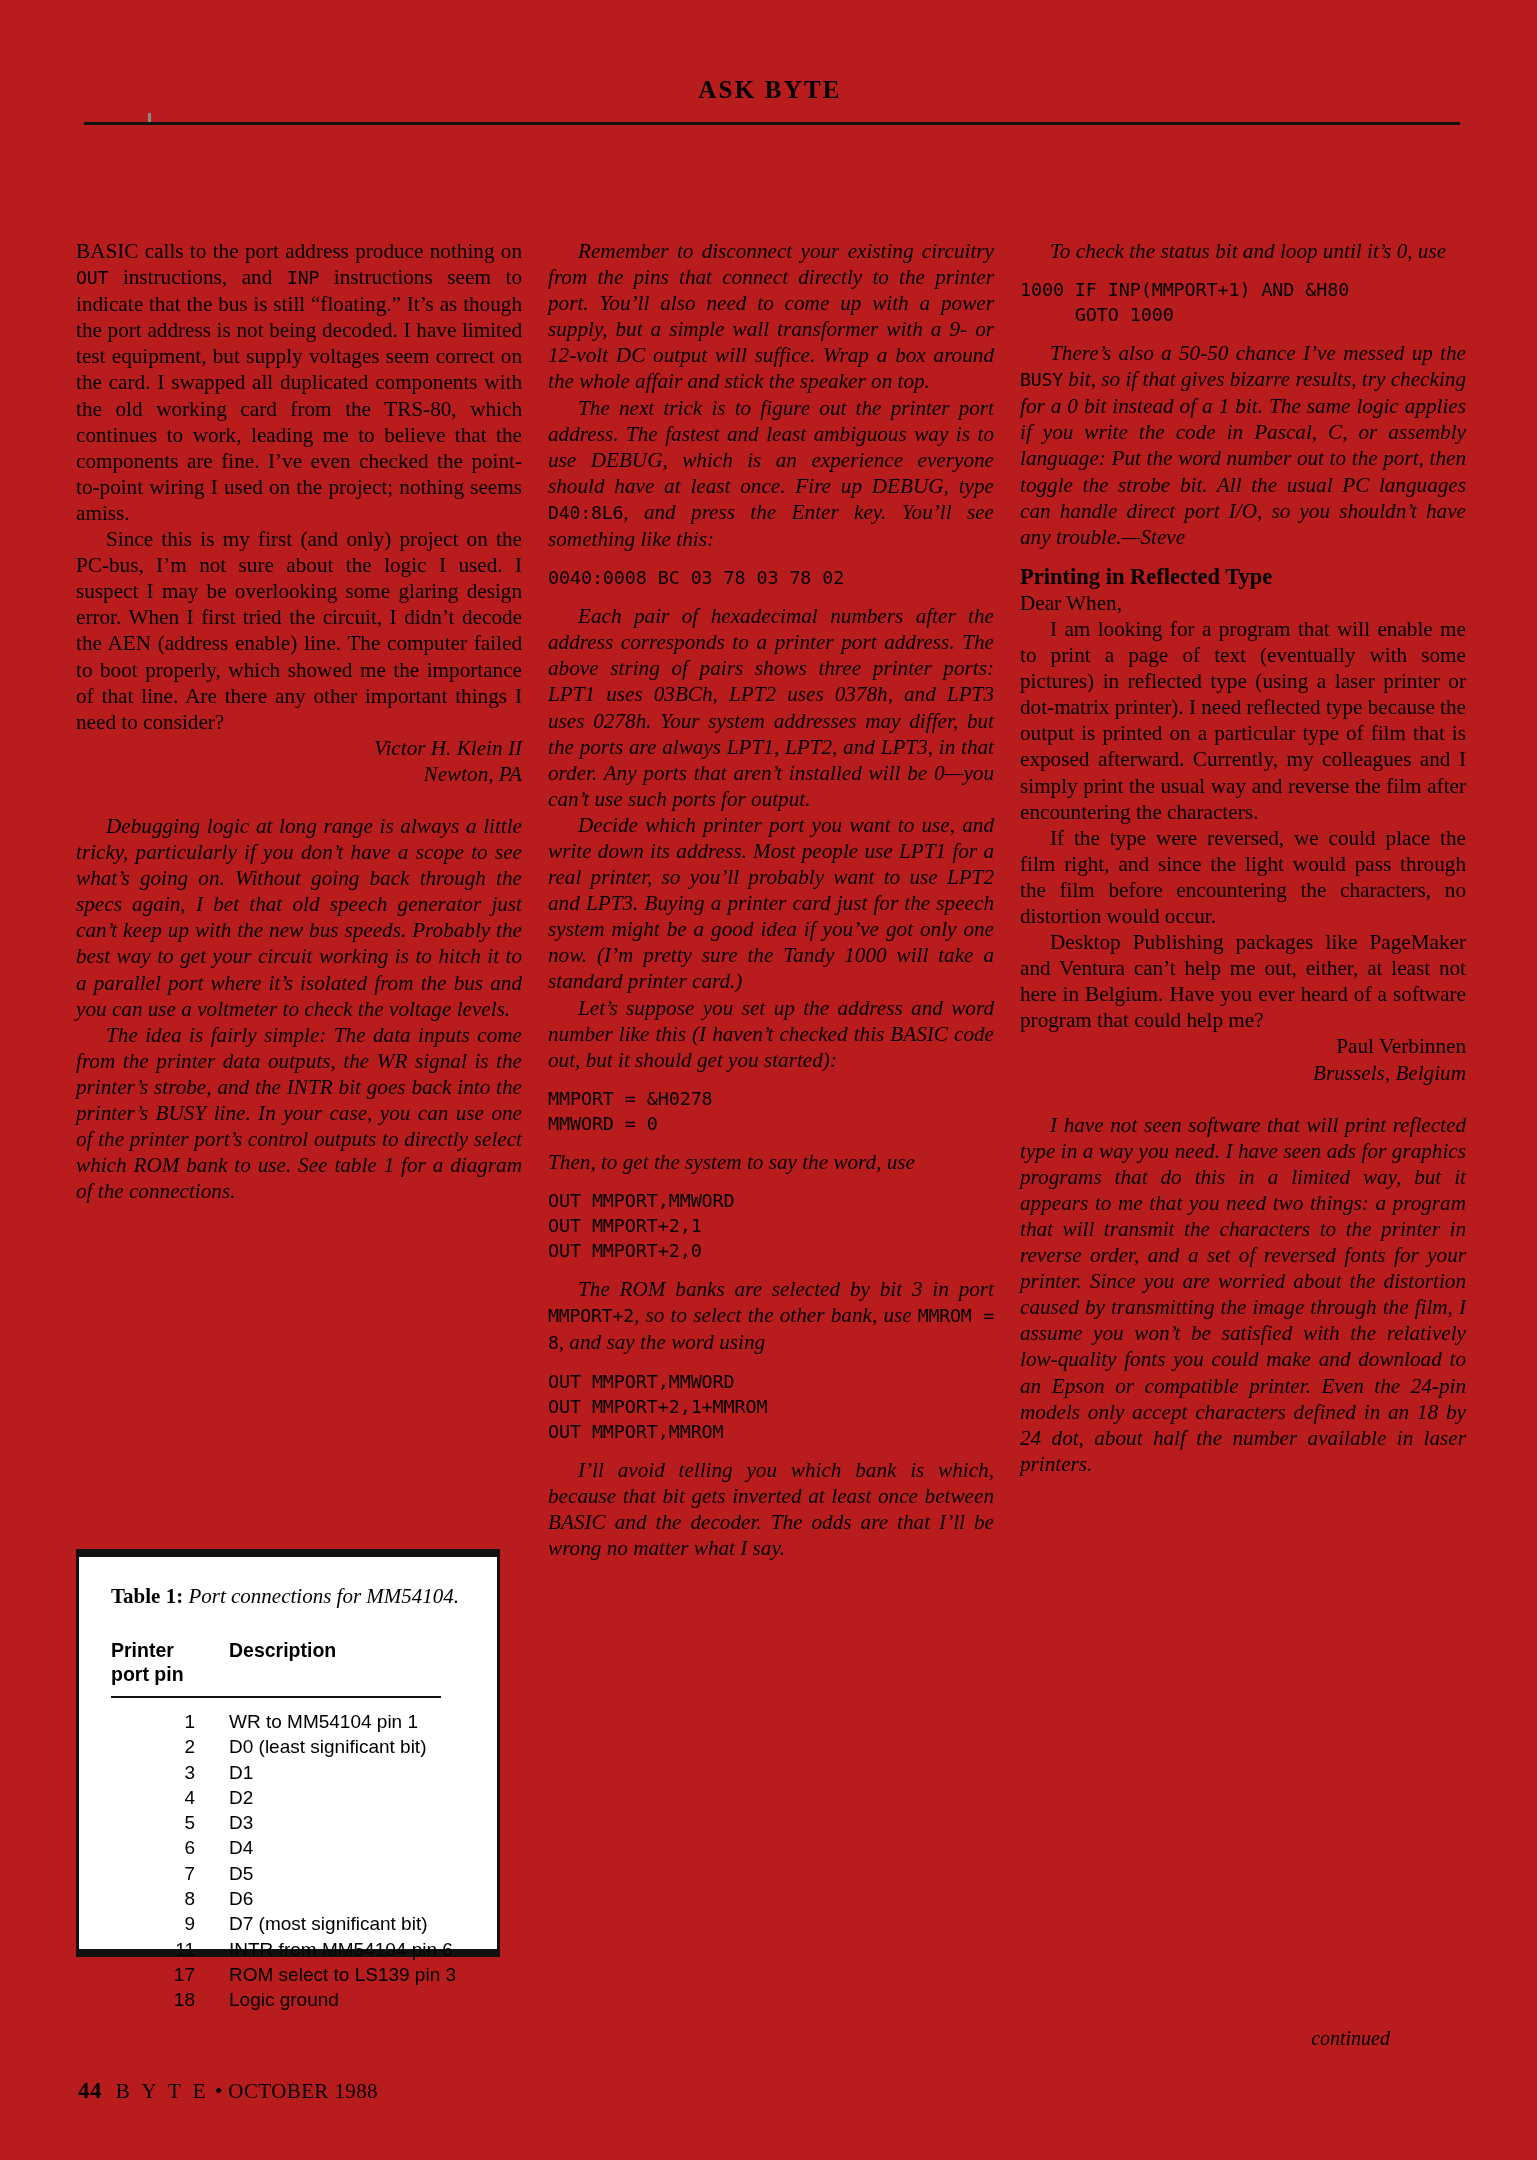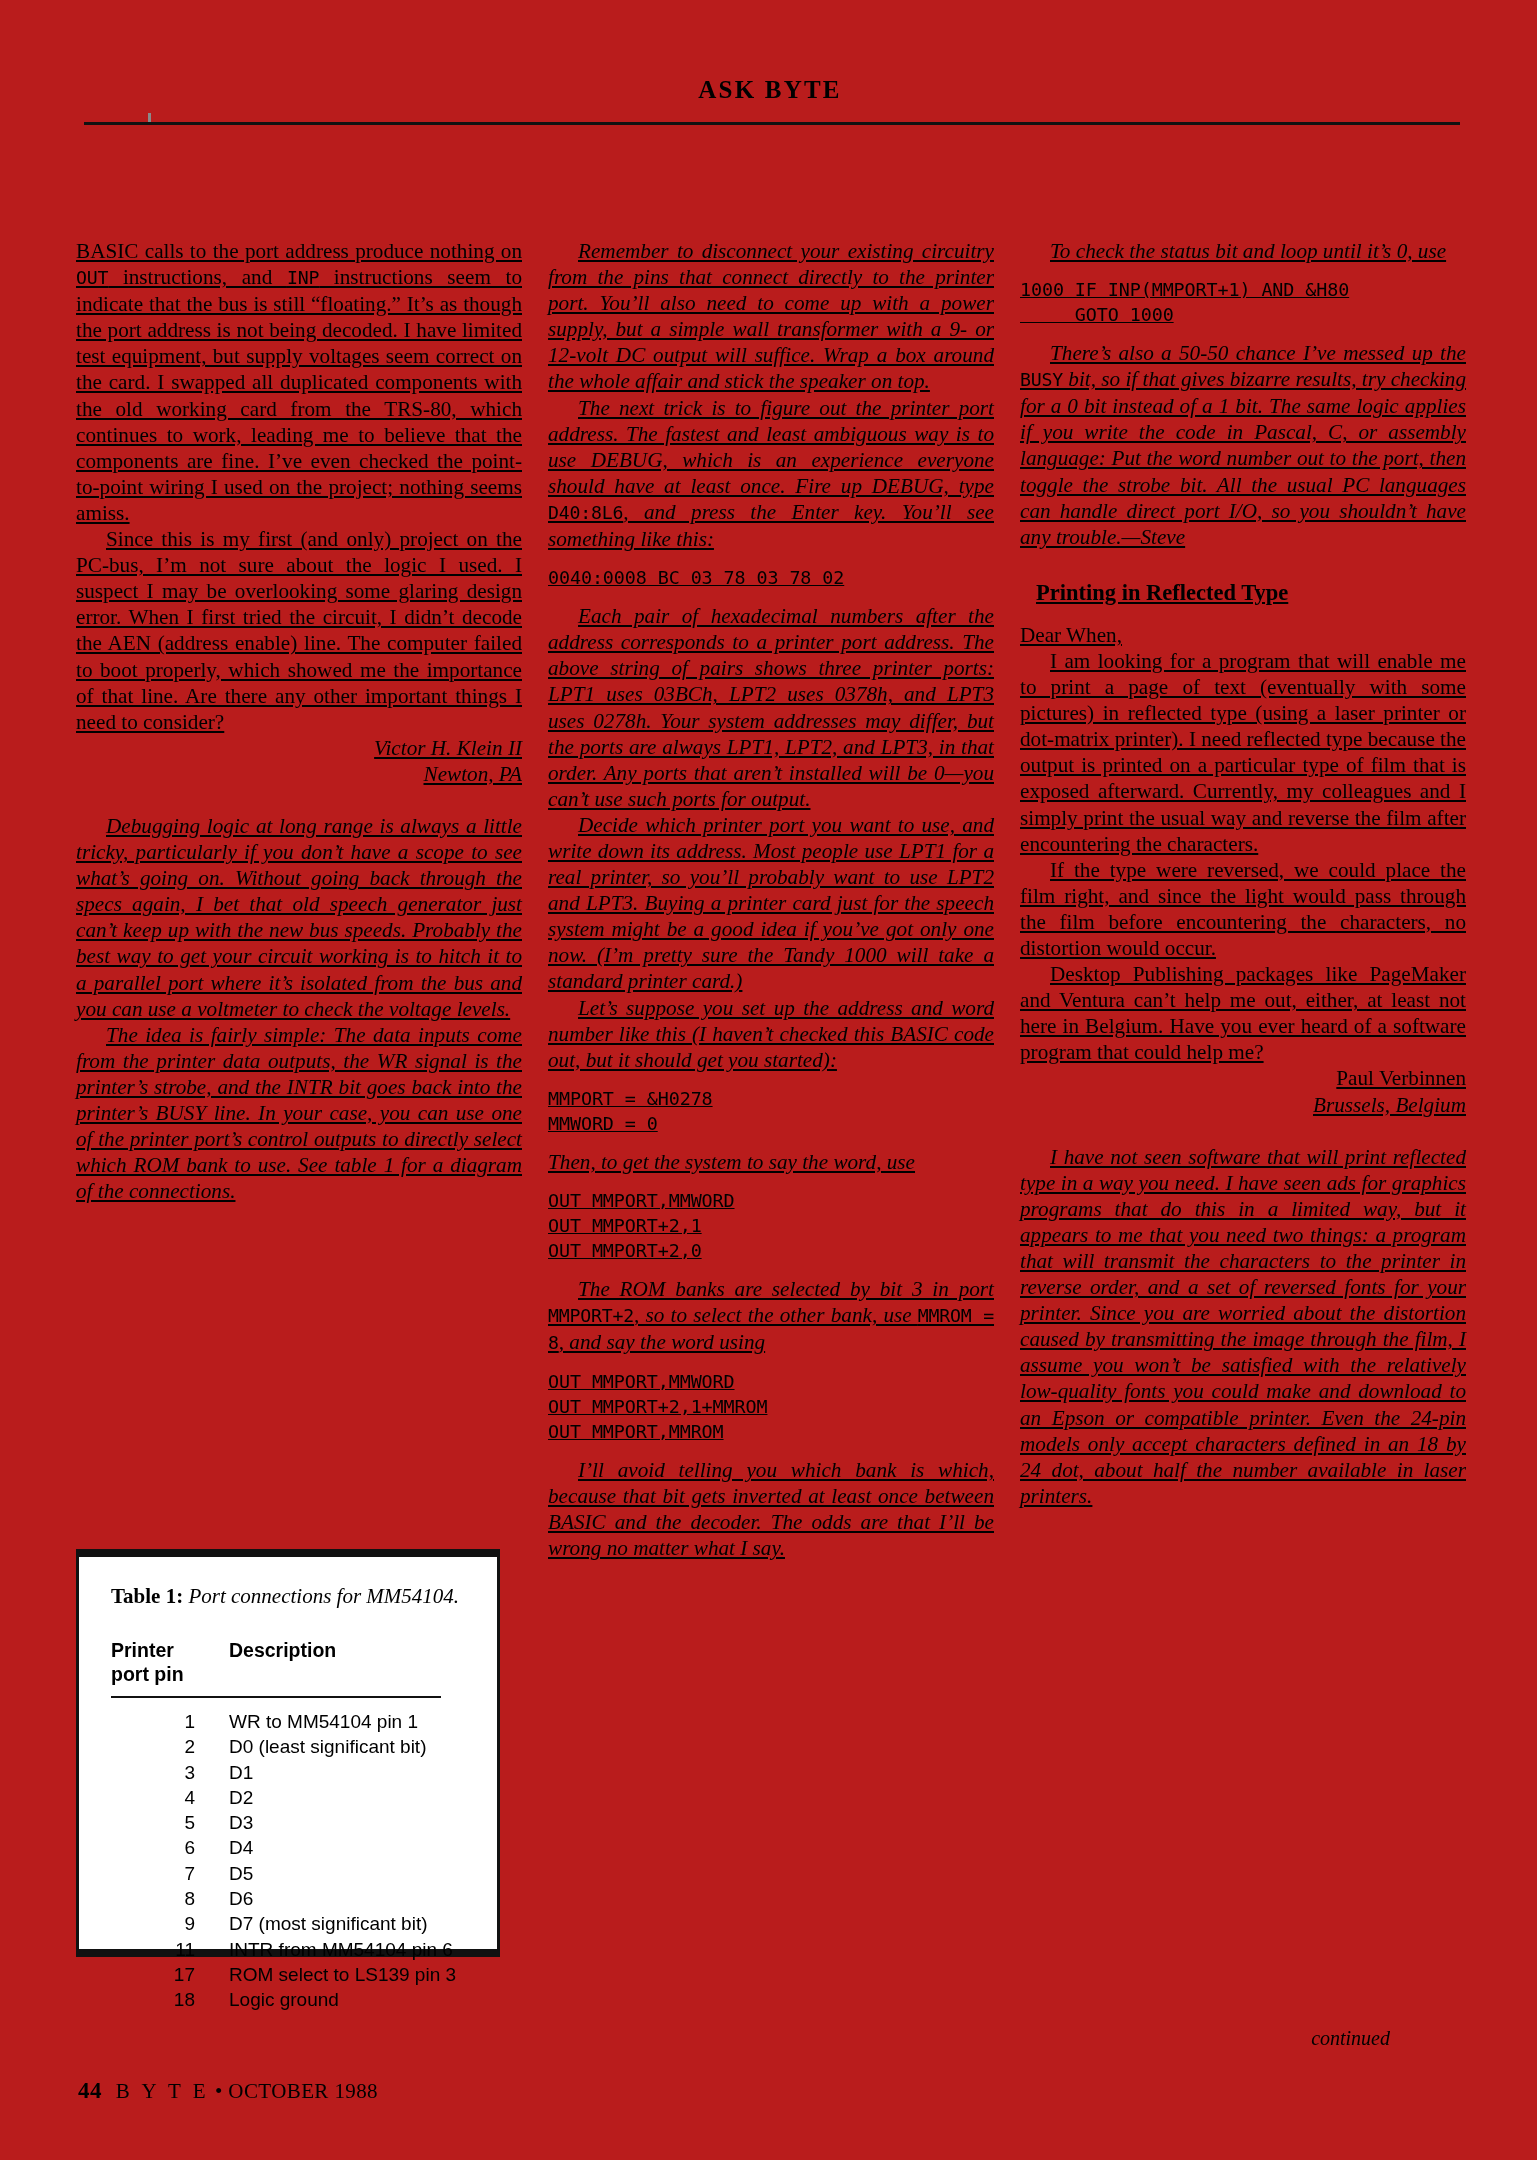--- a/index.html
+++ b/index.html
@@ -54,21 +54,20 @@
   }
   .col {
     position: absolute;
     top: 0;
     width: 446px;
     font-size: 21.2px;
     line-height: 26.1px;
     text-align: justify;
     text-justify: inter-word;
     hyphens: manual;
-    text-decoration: underline;
   }
   .col1 { left: 0px; }
   .col2 { left: 472px; }
   .col3 { left: 944px; }
 
   p {
     margin: 0;
   }
   p.ind { text-indent: 30px; }
   p.noind { text-indent: 0; }
@@ -98,21 +97,21 @@
     text-align: right;
   }
   .spacer { height: 26px; }
   .spacer-s { height: 13px; }
 
   h2.section {
     font-family: "Liberation Serif", serif;
     font-weight: bold;
     font-size: 22.5px;
     line-height: 27px;
-    margin: 16px;
+    margin: 0;
     text-align: left;
   }
 
   
   .tablebox {
     position: absolute;
     left: 76px;
     top: 1549px;
     width: 424px;
     height: 408px;

